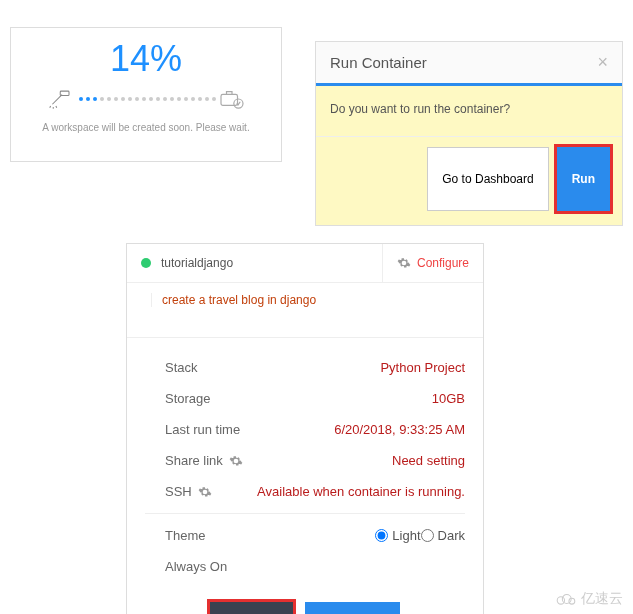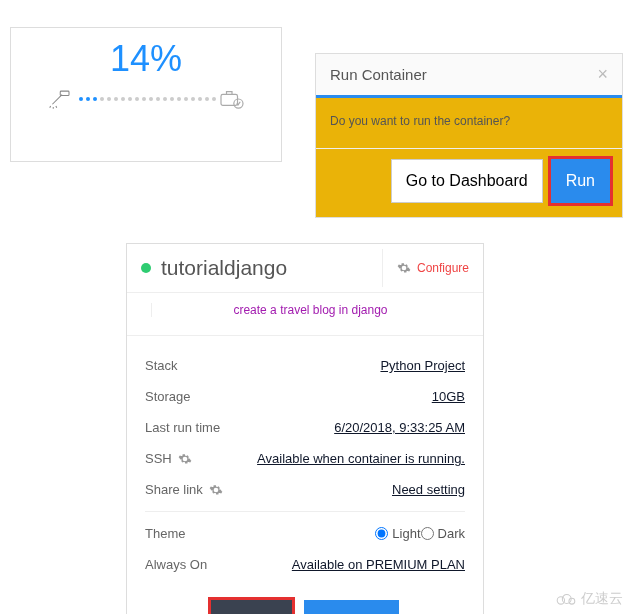--- a/index.html
+++ b/index.html
@@ -9,43 +9,43 @@
   .progress-card { position: absolute; left: 10px; top: 27px; width: 272px; height: 135px; border: 1px solid #ddd; background: #fff; text-align: center; padding-top: 10px; }
   .progress-percent { color: #1e90ff; font-size: 36px; font-weight: 500; margin-bottom: 8px; }
   .progress-track { display: flex; align-items: center; justify-content: center; gap: 3px; margin: 8px 0 12px; }
   .dot { width: 4px; height: 4px; border-radius: 50%; background: #ccc; display: inline-block; }
   .dot.blue { background: #1e90ff; }
   .progress-msg { font-size: 10px; color: #999; }
   .hammer-icon { width: 28px; height: 22px; display: inline-block; }
   .case-icon { width: 26px; height: 22px; display: inline-block; }
 
   
-  .modal { position: absolute; left: 315px; top: 53px; width: 308px; border: 1px solid #ddd; background: #eab308; }
+  .modal { position: absolute; left: 315px; top: 41px; width: 308px; border: 1px solid #ddd; background: #fef9c3; }
   .modal-header { display: flex; justify-content: space-between; align-items: center; padding: 10px 14px; border-bottom: 3px solid #2a8bed; background: #fafafa; font-size: 15px; color: #555; }
   .modal-close { color: #bbb; font-size: 18px; cursor: pointer; }
   .modal-body { padding: 16px 14px 20px; font-size: 12px; color: #555; }
   .modal-footer { display: flex; justify-content: flex-end; gap: 8px; padding: 10px 12px 14px; border-top: 1px solid #eee; }
-  .btn { font-size: 16px; padding: 12px 14px; border: 1px solid #ccc; background: #fff; cursor: pointer; }
+  .btn { font-size: 12px; padding: 24px 14px; border: 1px solid #ccc; background: #fff; cursor: pointer; }
   .btn-primary { background: #2a8bed; color: #fff; border-color: #2a8bed; }
-  .highlight-red { outline: 3px solid #e43030; outline-offset: 0; }
+  .highlight-red { outline: 3px solid #e43030; outline-offset: 0; font-weight: bold; }
 
   
   .panel { position: absolute; left: 126px; top: 243px; width: 358px; border: 1px solid #ddd; background: #fff; }
   .panel-header { display: flex; align-items: center; border-bottom: 1px solid #eee; }
   .panel-title-wrap { display: flex; align-items: center; gap: 10px; padding: 12px 14px; flex: 1; }
   .status-dot { width: 10px; height: 10px; border-radius: 50%; background: #2ecc71; }
-  .panel-title { font-size: 21px; color: #555; }
+  .panel-title { font-size: 12px; color: #555; }
   .configure { display: flex; align-items: center; gap: 6px; padding: 12px 14px; border-left: 1px solid #eee; font-size: 12px; color: #ef4444; cursor: pointer; }
-  .desc { padding: 10px 24px 18px; font-size: 12px; color: #a21caf; border-bottom: 1px solid #eee; text-align: center; }
+  .desc { padding: 10px 24px 30px; font-size: 12px; color: #c2410c; border-bottom: 1px solid #eee; }
   .desc-inner { border-left: 1px solid #eee; padding-left: 10px; }
 
   .kv-list { padding: 14px 18px 6px; }
-  .kv-row { display: flex; justify-content: space-between; align-items: center; font-size: 13px; color: #555; padding: 8px 0; }
+  .kv-row { display: flex; justify-content: space-between; align-items: center; font-size: 13px; color: #555; padding: 8px 0; margin-left: 20px; }
   .kv-row .k { display: flex; align-items: center; gap: 6px; color: #666; }
-  .kv-row .v { color: #0f172a; text-decoration: underline; }
+  .kv-row .v { color: #b91c1c; }
   .kv-sep { border-top: 1px solid #eee; margin: 6px 0; }
   .gear { width: 14px; height: 14px; }
 
   .radio-group { display: flex; align-items: center; font-size: 13px; color: #555; }
   .radio { display: flex; align-items: center; gap: 4px; }
 
   .panel-actions { display: flex; justify-content: center; gap: 12px; padding: 14px 0 18px; }
   .btn-dark { background: #3a4250; color: #fff; border-color: #3a4250; padding: 10px 28px; font-size: 13px; }
   .btn-blue { background: #2a8bed; color: #fff; border-color: #2a8bed; padding: 10px 22px; font-size: 13px; }
 
@@ -92,20 +92,21 @@
       <svg viewBox="0 0 28 24" width="26" height="22">
           <g stroke="#aaa" stroke-width="1.3" fill="none">
             <rect x="2" y="7" width="18" height="12" rx="2"></rect>
             <path d="M8 7 V4 h6 v3"></path>
             <circle cx="21" cy="17" r="5"></circle>
             <path d="M19 17 l1.5 1.5 L23 15"></path>
           </g>
         </svg>
     </span>
   </div>
+  <div class="progress-msg">A workspace will be created soon. Please wait.</div>
 </div>
 
 <div class="modal">
   <div class="modal-header">
     <span>Run Container</span>
     <span class="modal-close">×</span>
   </div>
   <div class="modal-body">Do you want to run the container?</div>
   <div class="modal-footer">
     <button class="btn">Go to Dashboard</button>
@@ -135,58 +136,57 @@
       <span class="k">Stack</span>
       <span class="v">Python Project</span>
     </div>
     <div class="kv-row">
       <span class="k">Storage</span>
       <span class="v">10GB</span>
     </div>
     <div class="kv-row">
       <span class="k">Last run time</span>
       <span class="v">6/20/2018, 9:33:25 AM</span>
+    </div>
+    <div class="kv-row">
+      <span class="k">
+        <span>Share link</span>
+        <svg class="gear" viewBox="0 0 24 24">
+            <path fill="#999" d="M12 8a4 4 0 1 0 0 8 4 4 0 0 0 0-8zm9 4a7 7 0 0 1-.1 1.2l2 1.6-2 3.4-2.4-1a7 7 0 0 1-2 .1l-.4 2.6h-4l-.4-2.6a7 7 0 0 1-2-.1l-2.4 1-2-3.4 2-1.6A7 7 0 0 1 3 12a7 7 0 0 1 .1-1.2l-2-1.6 2-3.4 2.4 1a7 7 0 0 1 2-.1L7.9 4h4l.4 2.6a7 7 0 0 1 2 .1l2.4-1 2 3.4-2 1.6A7 7 0 0 1 21 12z"></path>
+          </svg>
+      </span>
+      <span class="v">Need setting</span>
     </div>
     <div class="kv-row">
       <span class="k">
         <span>SSH</span>
         <svg class="gear" viewBox="0 0 24 24">
             <path fill="#999" d="M12 8a4 4 0 1 0 0 8 4 4 0 0 0 0-8zm9 4a7 7 0 0 1-.1 1.2l2 1.6-2 3.4-2.4-1a7 7 0 0 1-2 .1l-.4 2.6h-4l-.4-2.6a7 7 0 0 1-2-.1l-2.4 1-2-3.4 2-1.6A7 7 0 0 1 3 12a7 7 0 0 1 .1-1.2l-2-1.6 2-3.4 2.4 1a7 7 0 0 1 2-.1L7.9 4h4l.4 2.6a7 7 0 0 1 2 .1l2.4-1 2 3.4-2 1.6A7 7 0 0 1 21 12z"></path>
           </svg>
       </span>
       <span class="v">Available when container is running.</span>
-    </div>
-    <div class="kv-row">
-      <span class="k">
-        <span>Share link</span>
-        <svg class="gear" viewBox="0 0 24 24">
-            <path fill="#999" d="M12 8a4 4 0 1 0 0 8 4 4 0 0 0 0-8zm9 4a7 7 0 0 1-.1 1.2l2 1.6-2 3.4-2.4-1a7 7 0 0 1-2 .1l-.4 2.6h-4l-.4-2.6a7 7 0 0 1-2-.1l-2.4 1-2-3.4 2-1.6A7 7 0 0 1 3 12a7 7 0 0 1 .1-1.2l-2-1.6 2-3.4 2.4 1a7 7 0 0 1 2-.1L7.9 4h4l.4 2.6a7 7 0 0 1 2 .1l2.4-1 2 3.4-2 1.6A7 7 0 0 1 21 12z"></path>
-          </svg>
-      </span>
-      <span class="v">Need setting</span>
     </div>
 
     <div class="kv-sep"></div>
 
     <div class="kv-row">
       <span class="k">Theme</span>
       <span class="radio-group">
         <label class="radio">
           <input type="radio" name="theme" checked="" style="">
           <span>Light</span>
         </label>
         <label class="radio">
           <input type="radio" name="theme" style="">
           <span>Dark</span>
         </label>
       </span>
     </div>
     <div class="kv-row">
       <span class="k">Always On</span>
-      <span class="v">Available on PREMIUM PLAN</span>
     </div>
   </div>
 
   <div class="panel-actions">
     <button class="btn btn-dark highlight-red">Run</button>
     <button class="btn btn-blue">Terminal</button>
   </div>
 </div>
 
 <div class="watermark">

